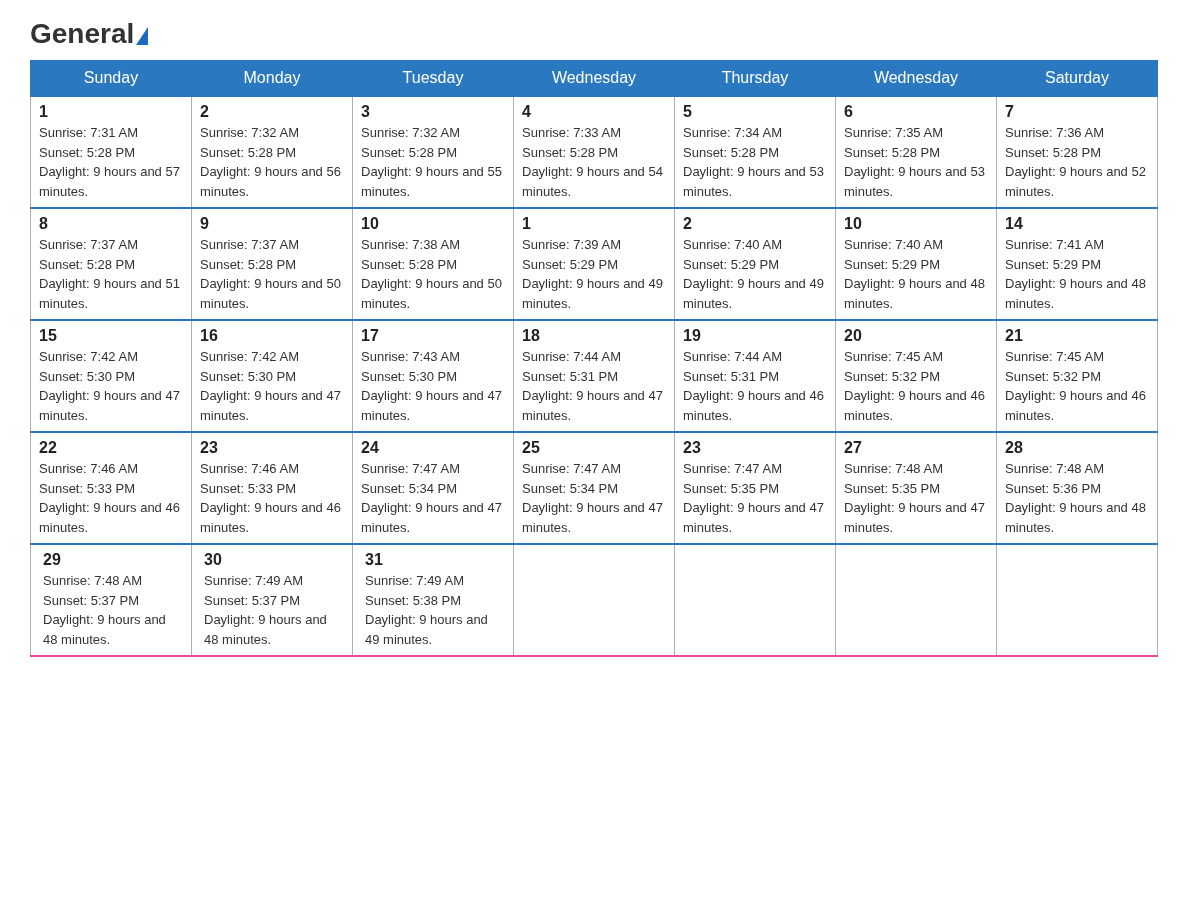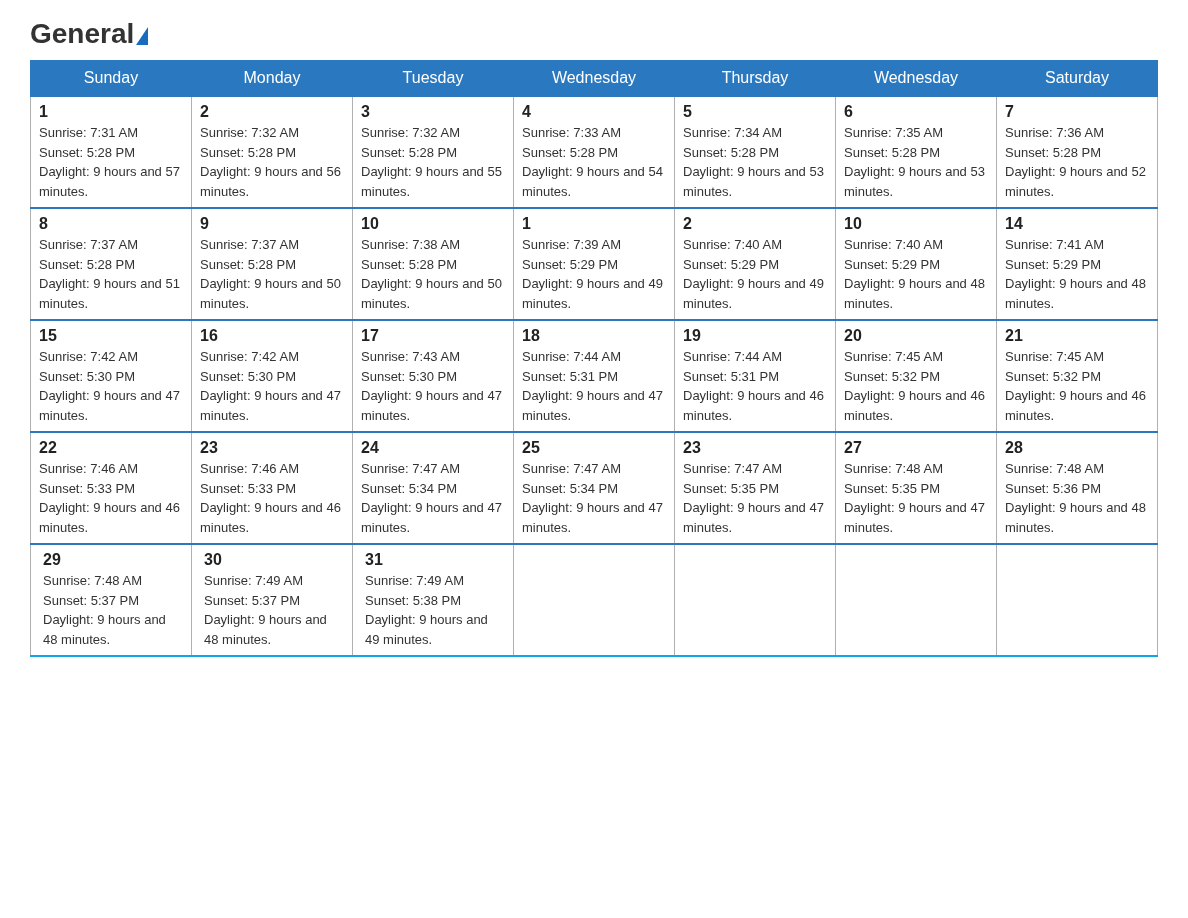--- a/index.html
+++ b/index.html
@@ -96,21 +96,21 @@
     }
     .day-info {
       font-size: 13px;
       color: #333;
       line-height: 1.5;
     }
     .empty-cell {
       background: #fff;
     }
     .calendar tbody tr:last-child td {
-      border-bottom: 2px solid #0ea5e9;
+      border-bottom: 2px solid #ec4899;
       padding-left: 12px;
     }
   </style>
 </head>
 <body>
 
 <div class="header">
   <div class="logo">
     <div class="logo-general">
       <span>General</span><span class="logo-triangle"></span>

